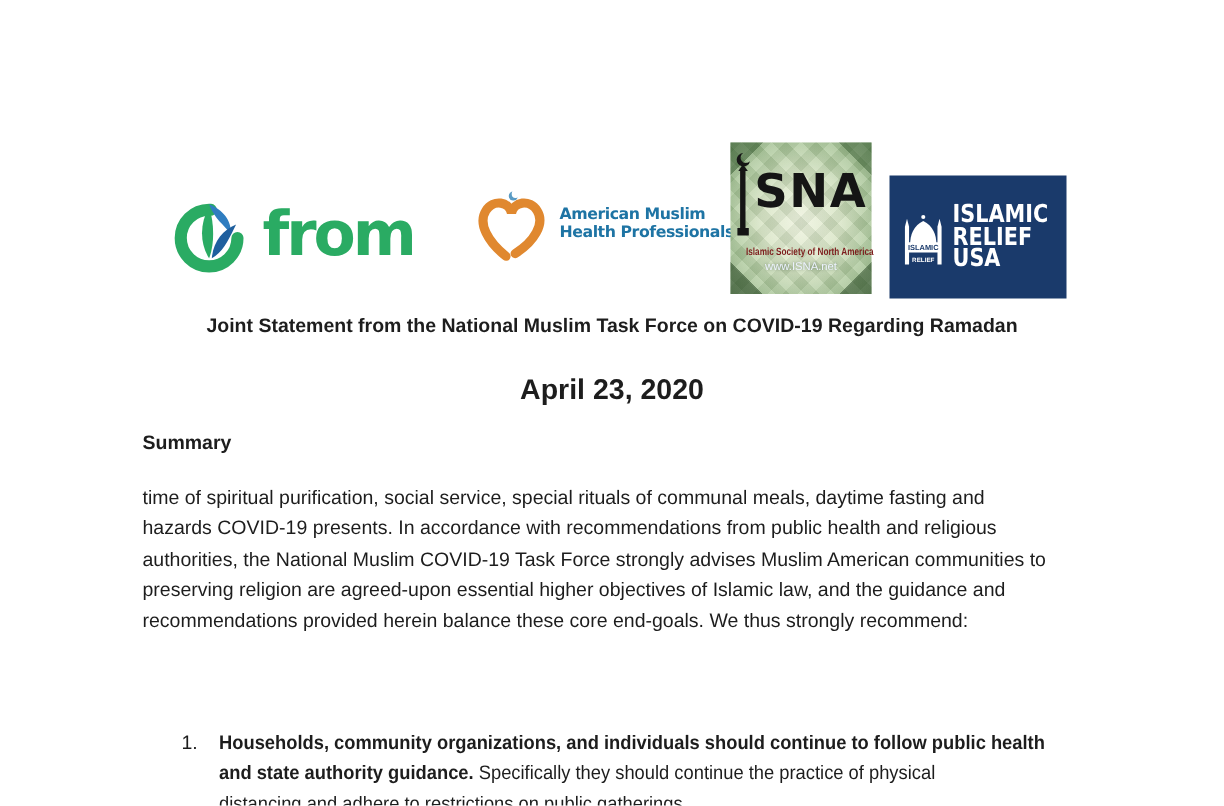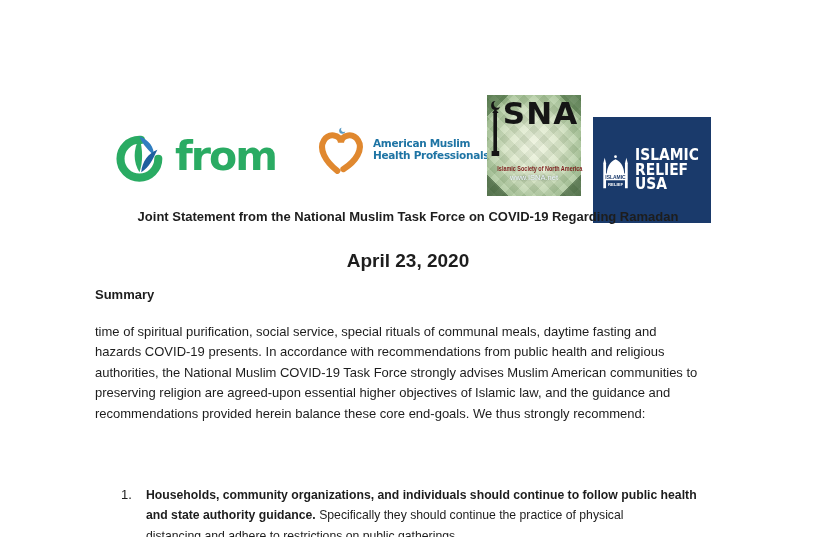--- a/index.html
+++ b/index.html
@@ -26,35 +26,35 @@
     padding-top:5px;text-align:center;
     background:
       linear-gradient(45deg, rgba(40,70,36,.55) 0 11%, rgba(0,0,0,0) 11%),
       linear-gradient(-45deg, rgba(40,70,36,.5) 0 11%, rgba(0,0,0,0) 11%),
       linear-gradient(135deg, rgba(52,88,46,.5) 0 11%, rgba(0,0,0,0) 11%),
       linear-gradient(-135deg, rgba(52,88,46,.45) 0 11%, rgba(0,0,0,0) 11%),
       repeating-linear-gradient(45deg, rgba(255,255,255,.10) 0 7px, rgba(30,60,30,.08) 7px 14px),
       repeating-linear-gradient(-45deg, rgba(255,255,255,.08) 0 7px, rgba(30,60,30,.07) 7px 14px),
       radial-gradient(ellipse at 50% 52%, #eef3de 0%, #d7e4c4 40%, #abc79a 72%, #7ea271 100%);
   }
-  .isna-mark{display:flex;align-items:flex-start;justify-content:center;height:58px;}
+  .isna-mark{display:flex;align-items:center;justify-content:center;height:58px;}
   .isna-letters{
     font-family:"DejaVu Sans",sans-serif;font-weight:bold;font-size:31px;line-height:.88;
     color:#151515;letter-spacing:1px;margin-left:2px;
   }
   .isna-caption{
     margin-top:7px;font-size:7px;font-weight:bold;color:#7d1c1c;white-space:nowrap;
     transform:scaleX(.78);transform-origin:center;
   }
   .isna-url{
     margin-top:1px;font-size:7.5px;color:#eef3ff;white-space:nowrap;
     text-shadow:0 0 2px rgba(40,70,40,.6);
   }
   .logo-irusa{
-    left:593px;top:117px;width:118px;height:106px;box-sizing:border-box;
+    left:593px;top:117px;width:118px;height:82px;box-sizing:border-box;
     background:#1a3a6b;display:flex;align-items:center;padding-left:8px;
   }
   .irusa-text{
     margin-left:5px;color:#ffffff;font-family:"DejaVu Sans",sans-serif;font-weight:bold;
     font-size:16.5px;line-height:14.5px;letter-spacing:0;white-space:nowrap;
     transform:scaleX(.84);transform-origin:left center;
   }
 
   
   .doc-title{

